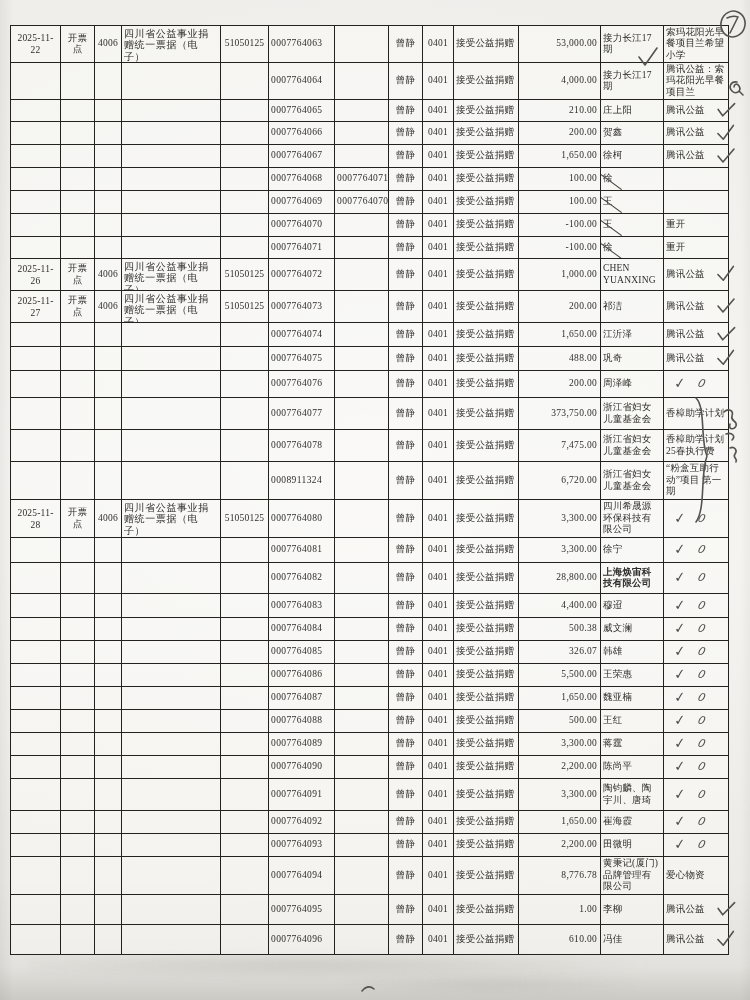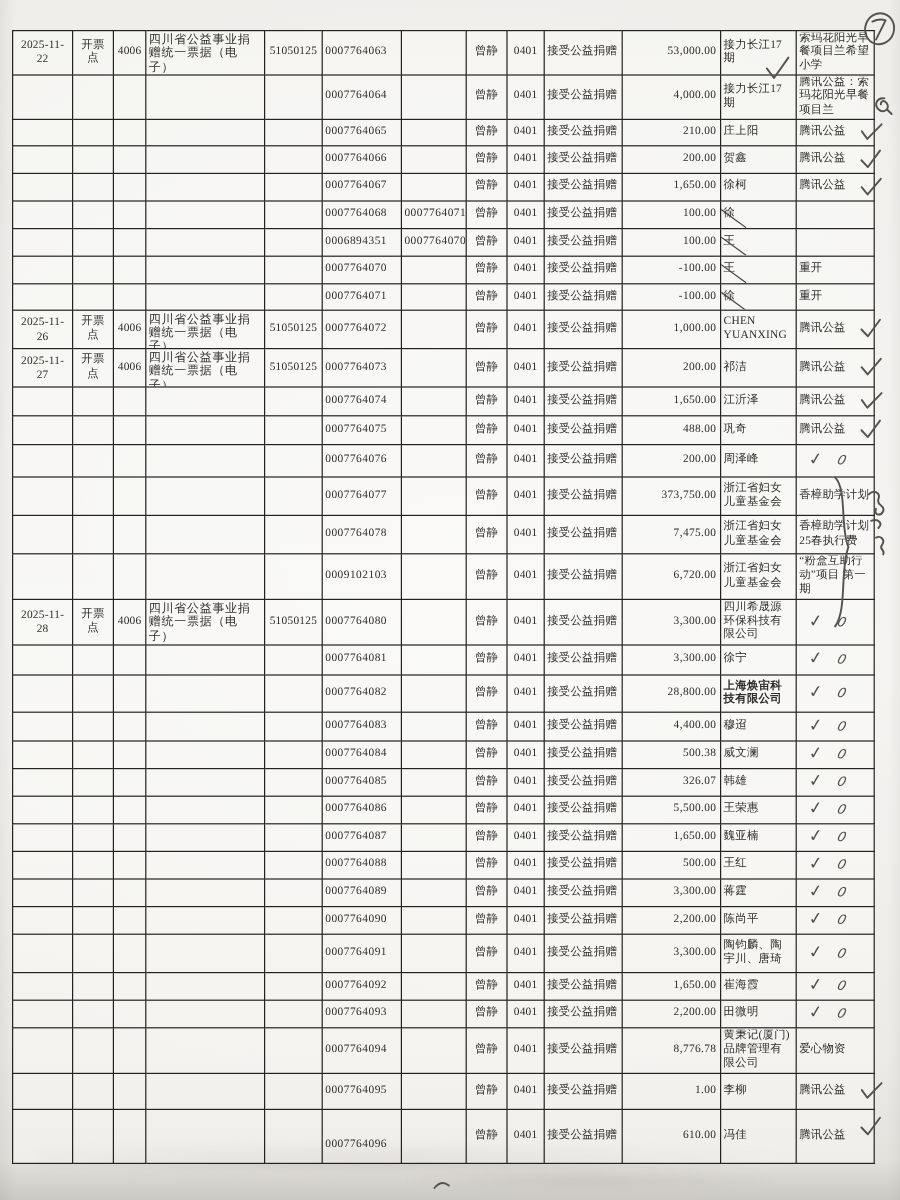--- a/index.html
+++ b/index.html
@@ -518,21 +518,21 @@
               <span></span>
             </div>
           </td>
           <td>
             <div class="cc c-c2" style="height: 21px;">
               <span></span>
             </div>
           </td>
           <td>
             <div class="cc c-n1" style="height: 21px;">
-              <span>0006894351</span>
+              <span>0007764069</span>
             </div>
           </td>
           <td>
             <div class="cc c-n2" style="height: 21px;">
               <span>0007764070</span>
             </div>
           </td>
           <td>
             <div class="cc c-clerk" style="height: 21px;">
               <span>曾静</span>
@@ -1190,21 +1190,21 @@
               <span></span>
             </div>
           </td>
           <td>
             <div class="cc c-c2" style="height: 36px;">
               <span></span>
             </div>
           </td>
           <td>
             <div class="cc c-n1" style="height: 36px;">
-              <span>0009102103</span>
+              <span>0008911324</span>
             </div>
           </td>
           <td>
             <div class="cc c-n2" style="height: 36px;">
               <span></span>
             </div>
           </td>
           <td>
             <div class="cc c-clerk" style="height: 36px;">
               <span>曾静</span>
@@ -2356,21 +2356,21 @@
             <div class="cc c-title" style="height: 28px;">
               <span></span>
             </div>
           </td>
           <td>
             <div class="cc c-c2" style="height: 28px;">
               <span></span>
             </div>
           </td>
           <td>
-            <div class="cc c-n1" style="height: 28px; margin-top: 16px;">
+            <div class="cc c-n1" style="height: 28px;">
               <span>0007764096</span>
             </div>
           </td>
           <td>
             <div class="cc c-n2" style="height: 28px;">
               <span></span>
             </div>
           </td>
           <td>
             <div class="cc c-clerk" style="height: 28px;">

